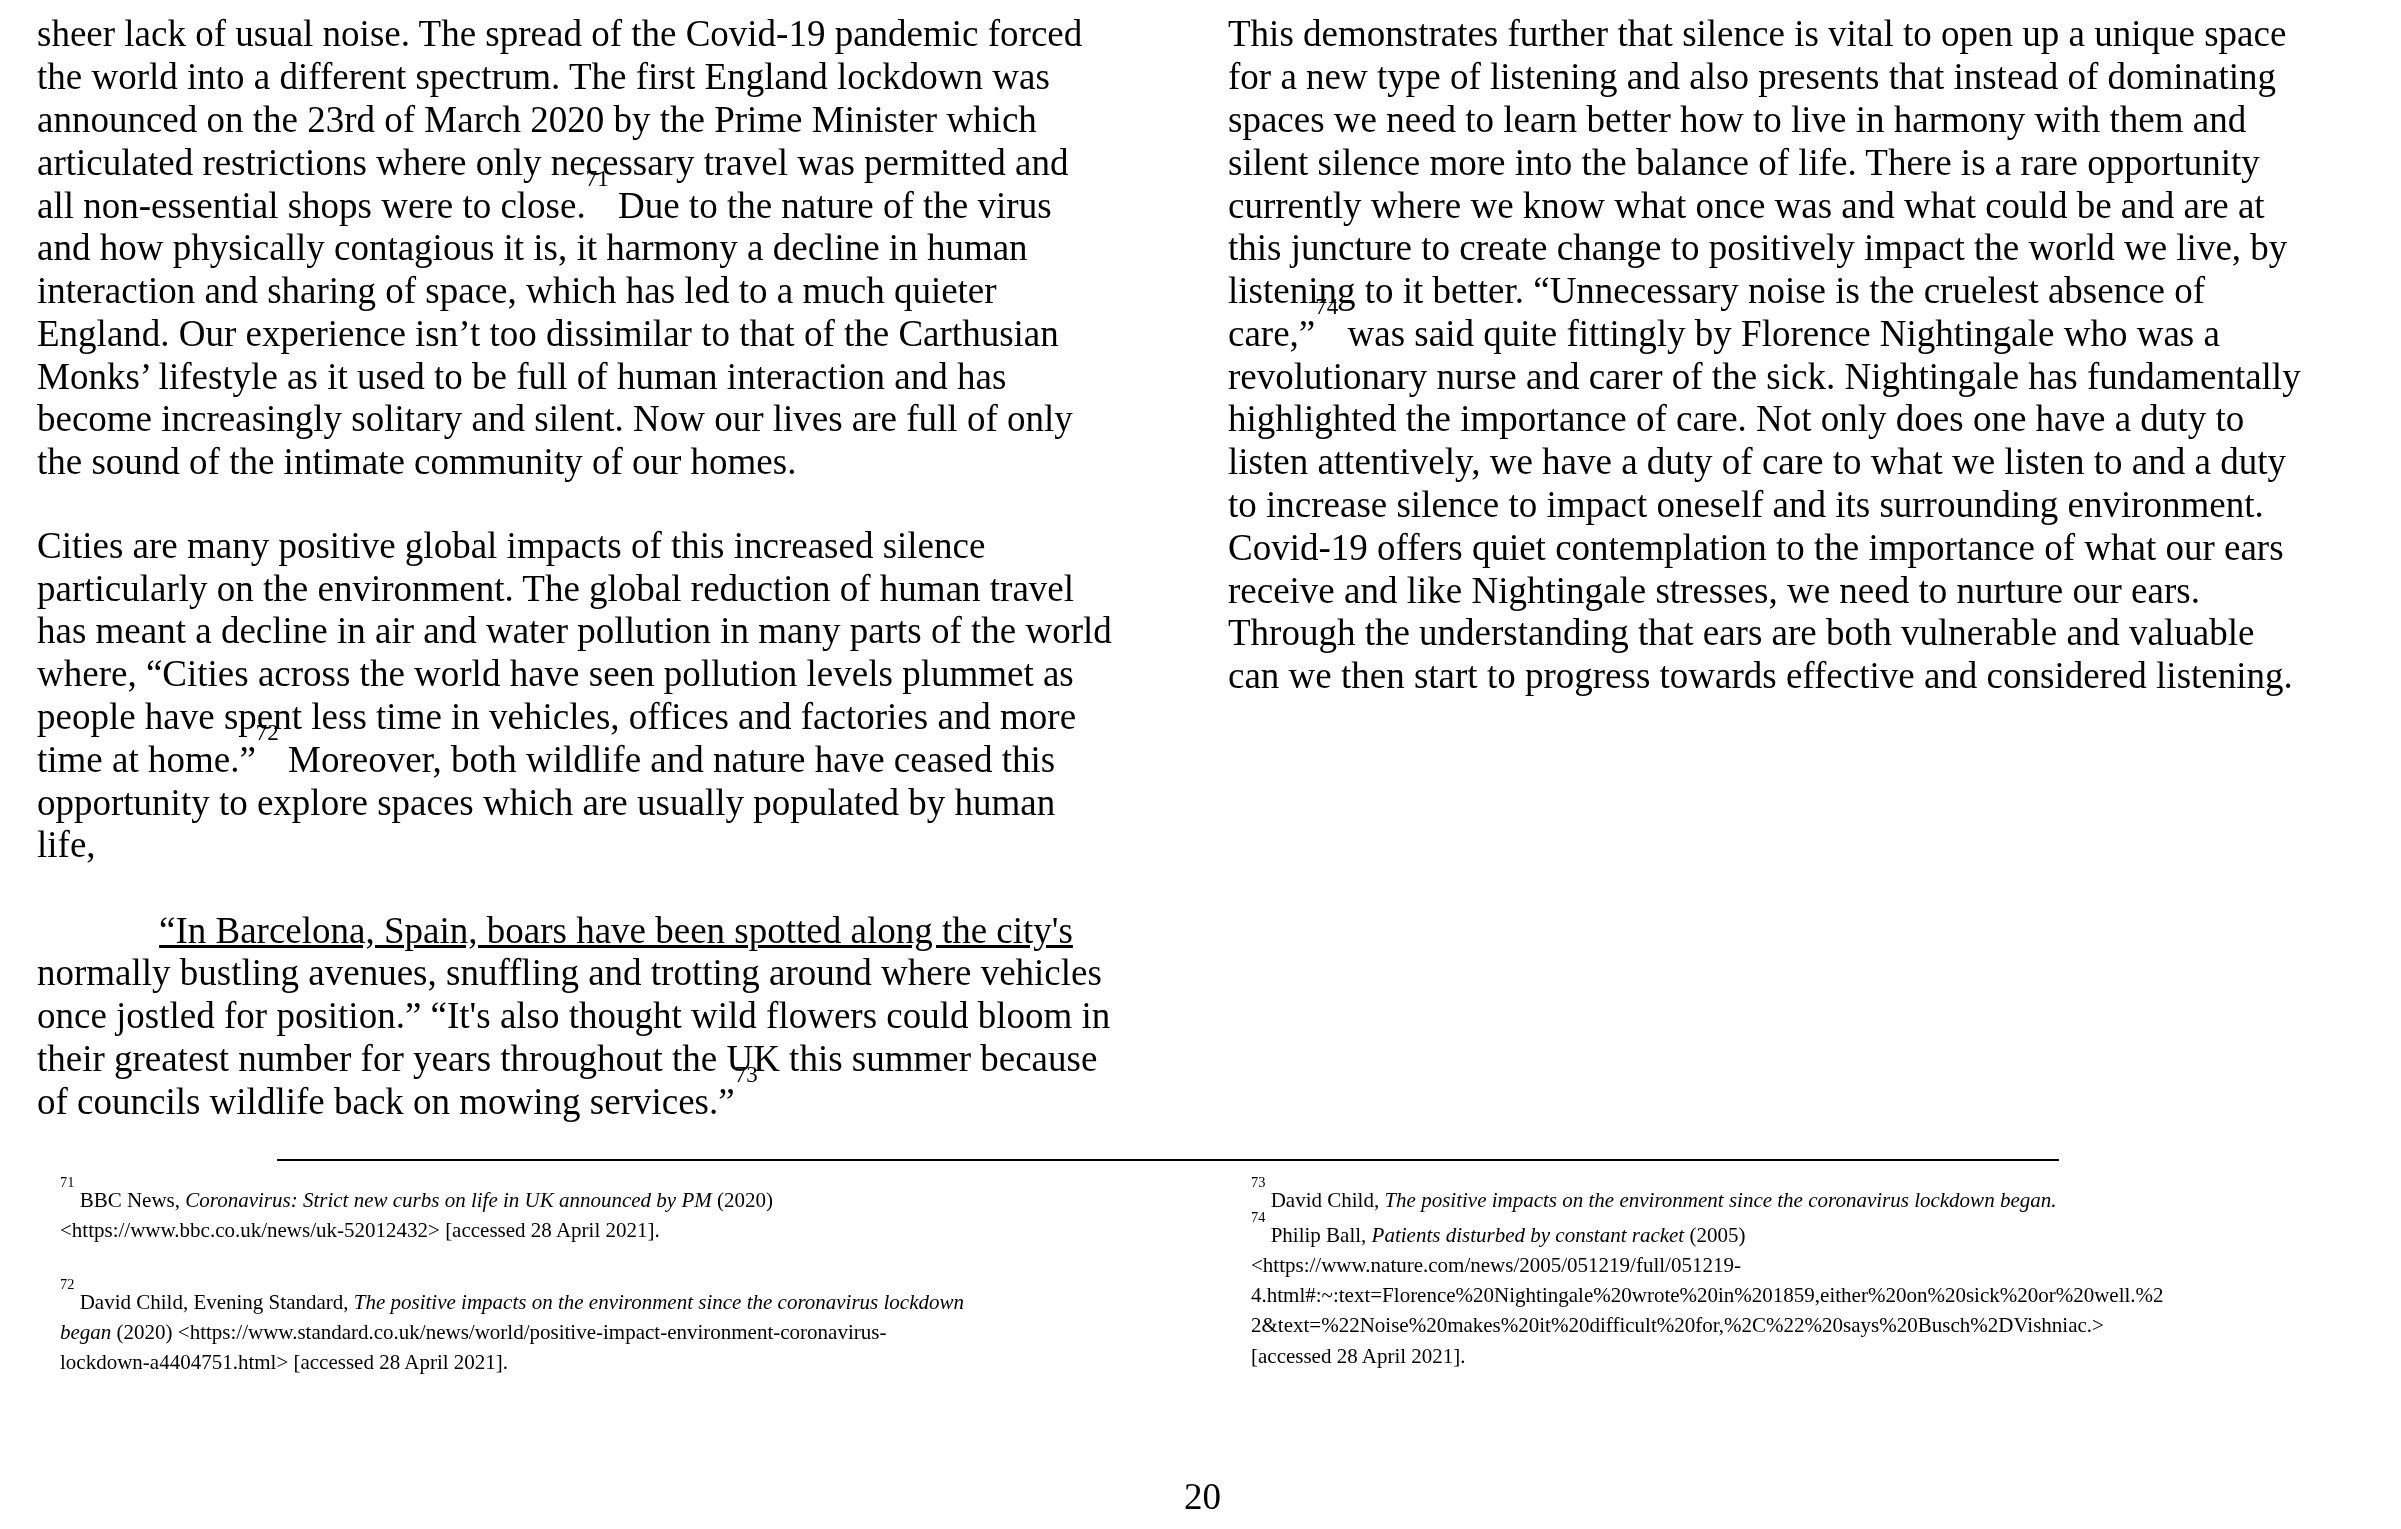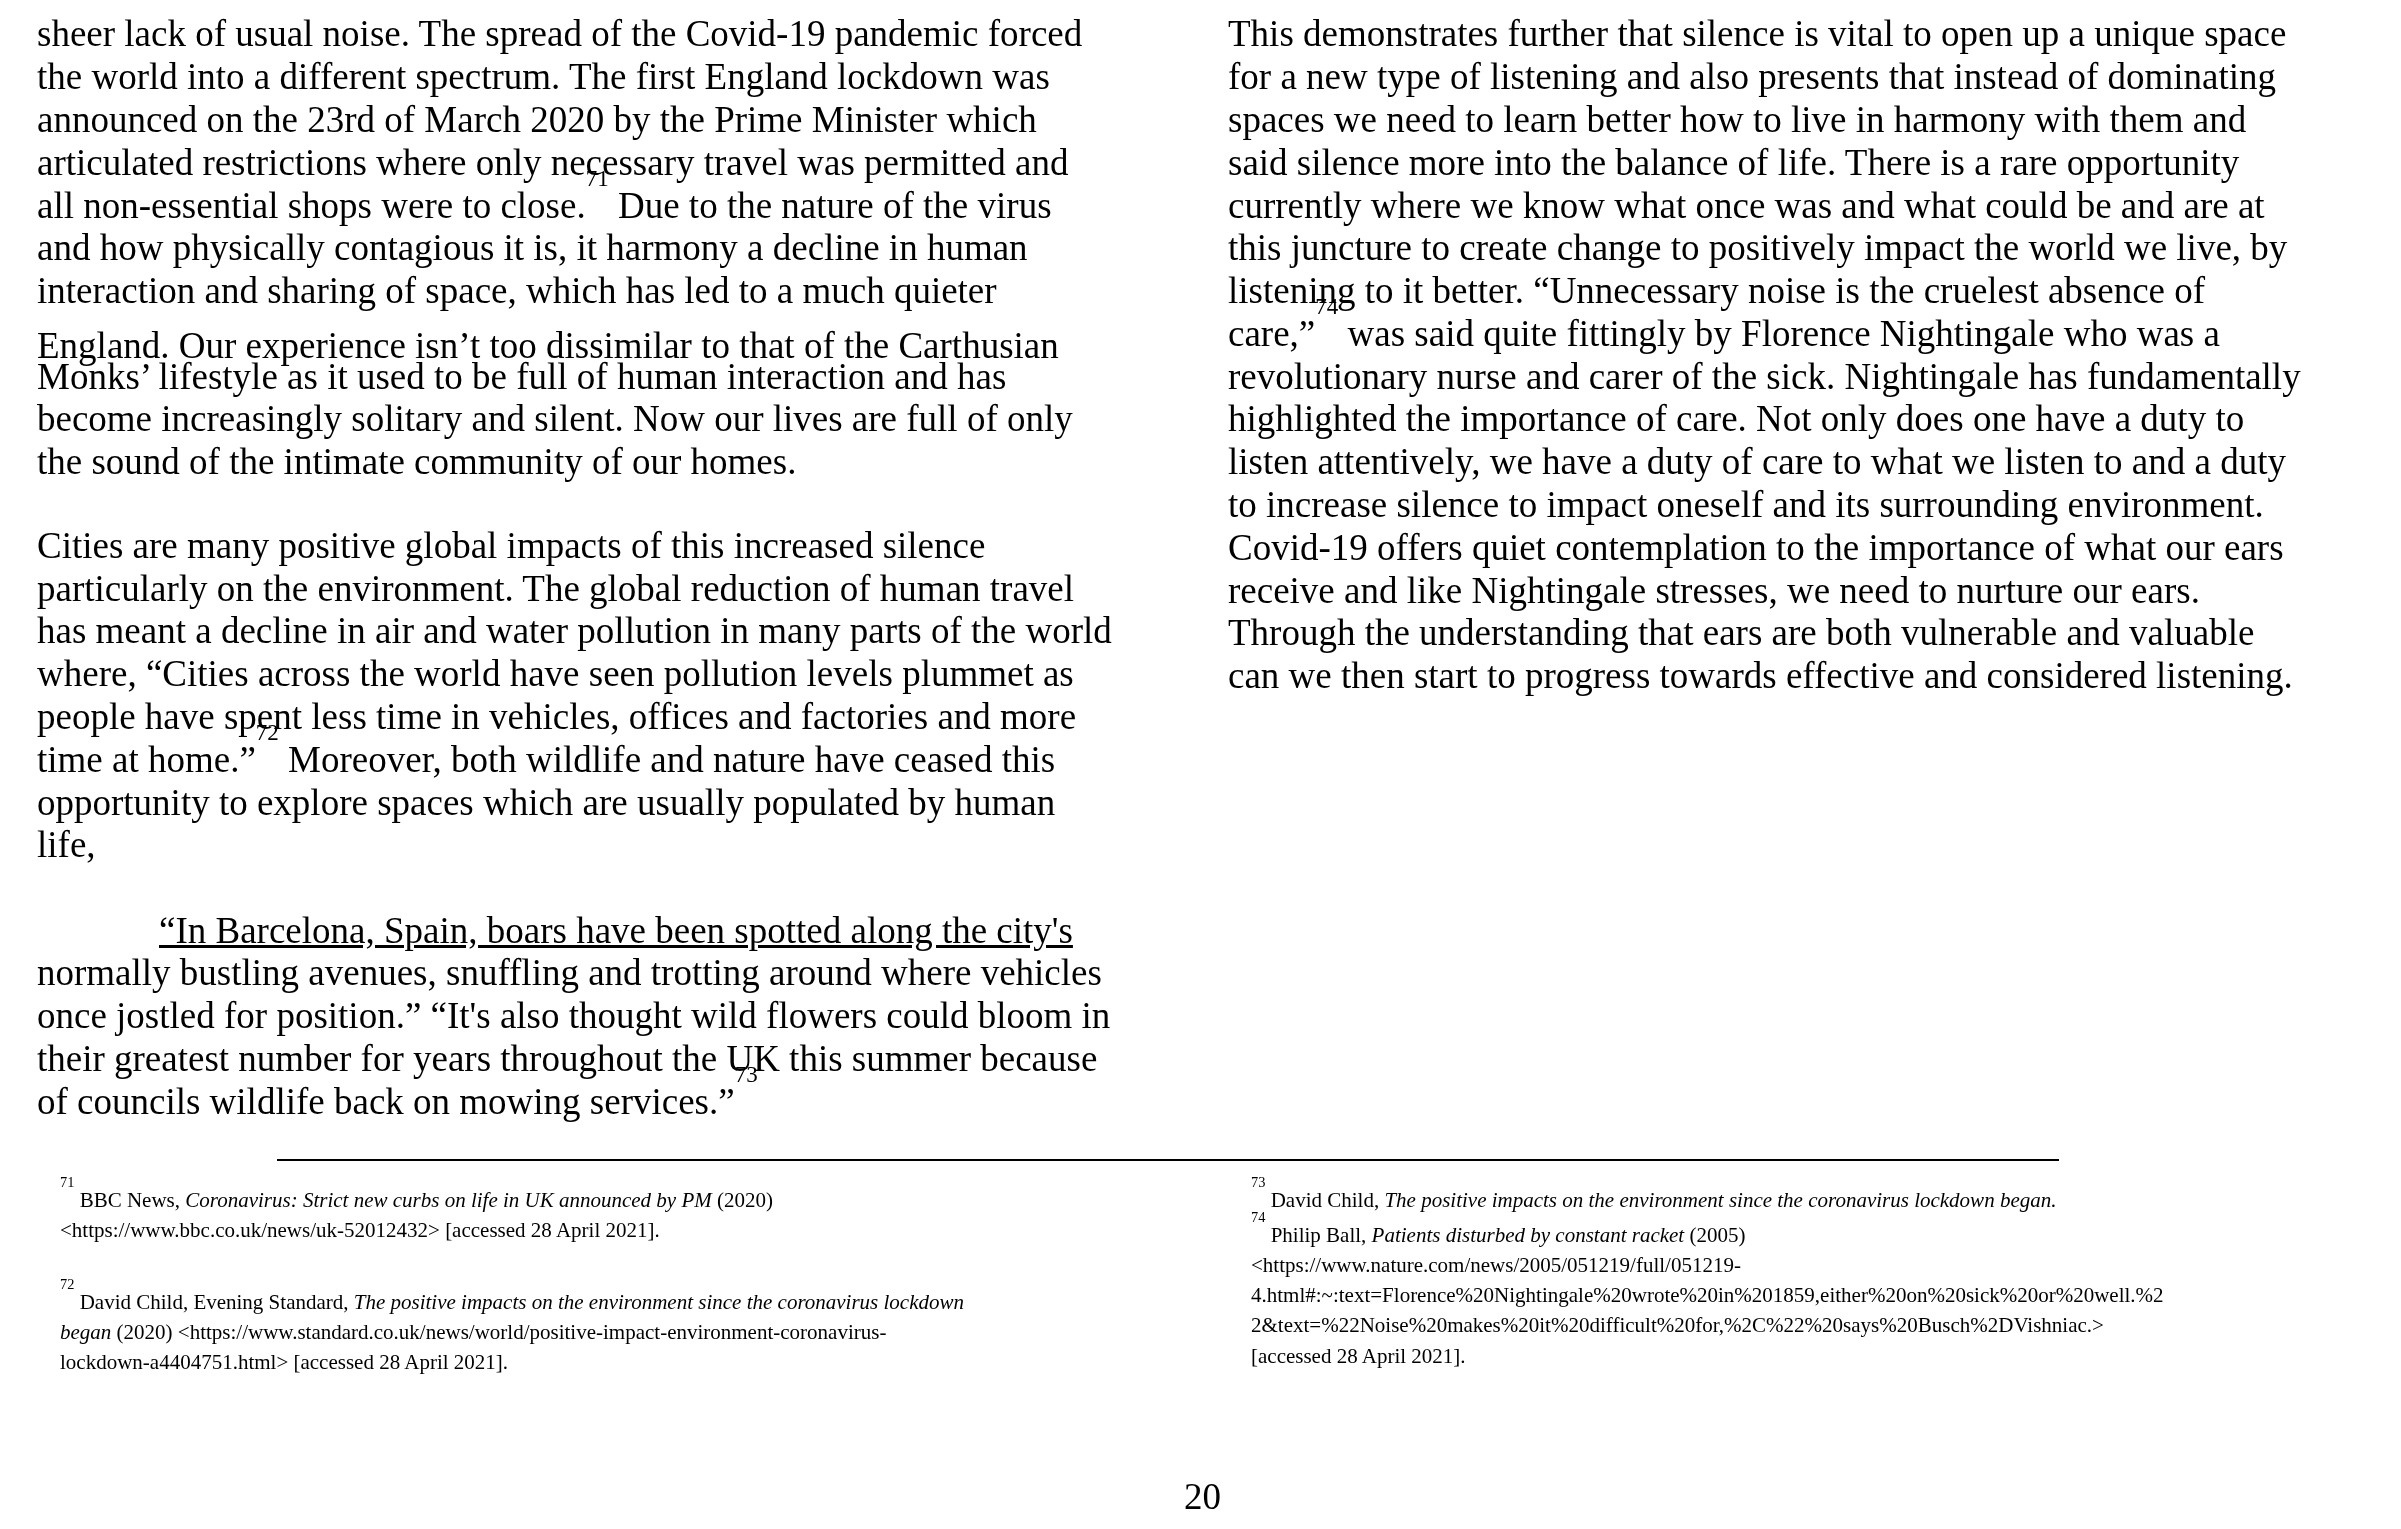--- a/index.html
+++ b/index.html
@@ -26,21 +26,21 @@
 
   <div class="col col-left">
     <div>
       <div class="body-line" style="top:12.3px">sheer lack of usual noise. The spread of the Covid-19 pandemic forced</div>
       <div class="body-line" style="top:55px">the world into a different spectrum. The first England lockdown was</div>
       <div class="body-line" style="top:98px">announced on the 23rd of March 2020 by the Prime Minister which</div>
       <div class="body-line" style="top:141px">articulated restrictions where only necessary travel was permitted and</div>
       <div class="body-line" style="top:184px"><span>all non-essential shops were to close.</span><span class="sup">71</span><span> Due to the nature of the virus</span></div>
       <div class="body-line" style="top:226px">and how physically contagious it is, it harmony a decline in human</div>
       <div class="body-line" style="top:269px">interaction and sharing of space, which has led to a much quieter</div>
-      <div class="body-line" style="top:324px">England. Our experience isn’t too dissimilar to that of the Carthusian</div>
+      <div class="body-line" style="top:312px">England. Our experience isn’t too dissimilar to that of the Carthusian</div>
       <div class="body-line" style="top:355px">Monks’ lifestyle as it used to be full of human interaction and has</div>
       <div class="body-line" style="top:397px">become increasingly solitary and silent. Now our lives are full of only</div>
       <div class="body-line" style="top:440px">the sound of the intimate community of our homes.</div>
     </div>
 
     <div>
       <div class="body-line" style="top:524px">Cities are many positive global impacts of this increased silence</div>
       <div class="body-line" style="top:567px">particularly on the environment. The global reduction of human travel</div>
       <div class="body-line" style="top:609px">has meant a decline in air and water pollution in many parts of the world</div>
       <div class="body-line" style="top:652px">where, “Cities across the world have seen pollution levels plummet as</div>
@@ -57,21 +57,21 @@
       <div class="body-line" style="top:1037px">their greatest number for years throughout the UK this summer because</div>
       <div class="body-line" style="top:1080px"><span>of councils wildlife back on mowing services.”</span><span class="sup">73</span></div>
     </div>
   </div>
 
   <div class="col col-right">
     <div>
       <div class="body-line" style="top:12.3px">This demonstrates further that silence is vital to open up a unique space</div>
       <div class="body-line" style="top:55px">for a new type of listening and also presents that instead of dominating</div>
       <div class="body-line" style="top:98px">spaces we need to learn better how to live in harmony with them and</div>
-      <div class="body-line" style="top:141px">said silence more into the balance of life. There is a rare opportunity</div>
+      <div class="body-line" style="top:141px">silent silence more into the balance of life. There is a rare opportunity</div>
       <div class="body-line" style="top:184px">currently where we know what once was and what could be and are at</div>
       <div class="body-line" style="top:226px">this juncture to create change to positively impact the world we live, by</div>
       <div class="body-line" style="top:269px">listening to it better. “Unnecessary noise is the cruelest absence of</div>
       <div class="body-line" style="top:312px"><span>care,”</span><span class="sup">74</span><span> was said quite fittingly by Florence Nightingale who was a</span></div>
       <div class="body-line" style="top:355px">revolutionary nurse and carer of the sick. Nightingale has fundamentally</div>
       <div class="body-line" style="top:397px">highlighted the importance of care. Not only does one have a duty to</div>
       <div class="body-line" style="top:440px">listen attentively, we have a duty of care to what we listen to and a duty</div>
       <div class="body-line" style="top:483px">to increase silence to impact oneself and its surrounding environment.</div>
       <div class="body-line" style="top:526px">Covid-19 offers quiet contemplation to the importance of what our ears</div>
       <div class="body-line" style="top:569px">receive and like Nightingale stresses, we need to nurture our ears.</div>

